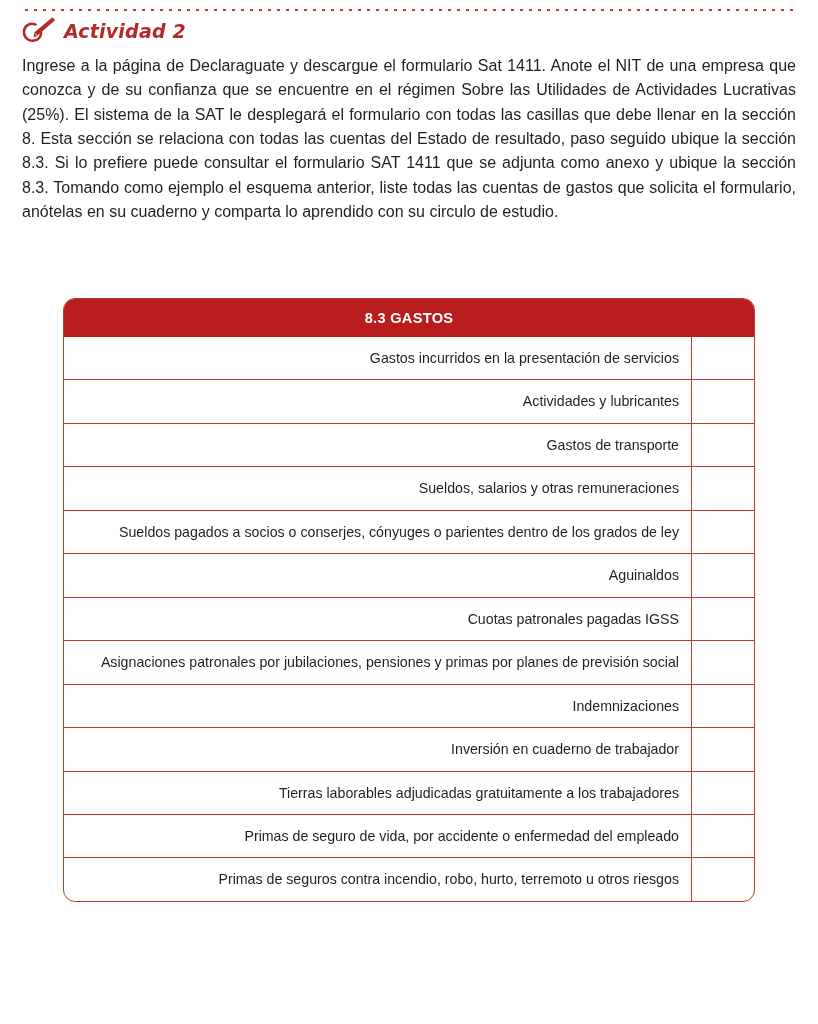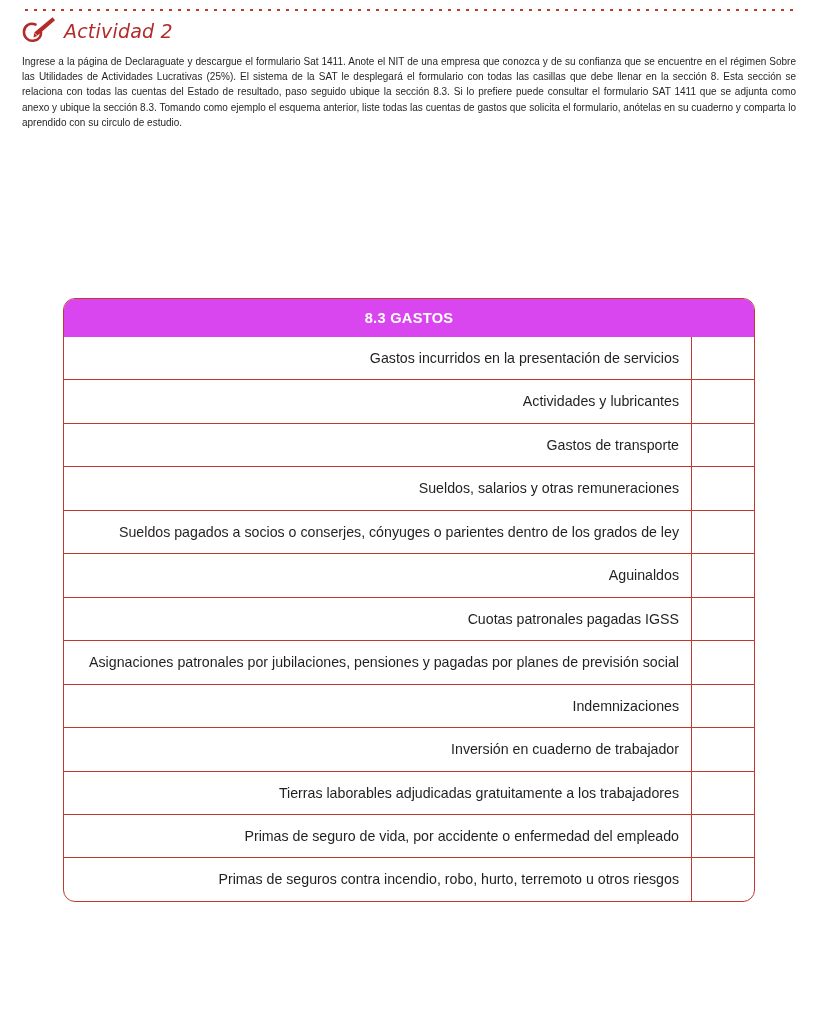--- a/index.html
+++ b/index.html
@@ -44,55 +44,55 @@
     align-items: center;
     gap: 8px;
   }
   .pencil-icon {
     width: 34px;
     height: 30px;
     display: block;
   }
   .activity-title {
     font-family: "DejaVu Sans", sans-serif;
-    font-weight: normal;
+    font-weight: bold;
     font-style: italic;
     font-size: 19px;
     color: #b32b29;
     letter-spacing: 0.2px;
     white-space: nowrap;
   }
 
   
   .intro-text {
     position: absolute;
     top: 54px;
     left: 22px;
     width: 774px;
-    font-size: 10px;
+    font-size: 16px;
     line-height: 1.52;
     text-align: justify;
     color: #231f20;
     hyphens: manual;
   }
 
   
   .table-card {
     position: absolute;
     top: 298px;
     left: 63px;
     width: 692px;
     border: 1.6px solid #c0392f;
     border-radius: 12px;
     overflow: hidden;
     box-sizing: border-box;
     background: #ffffff;
   }
   .table-head {
-    background: #d946ef;
+    background: #b91c1c;
     color: #ffffff;
     font-weight: bold;
     font-size: 14.6px;
     text-align: center;
     padding: 11px 0 11px 0;
     letter-spacing: 0.3px;
   }
   table.gastos {
     width: 100%;
     border-collapse: collapse;
@@ -164,21 +164,21 @@
         </tr>
         <tr>
           <td class="label-cell">Aguinaldos</td>
           <td class="blank-cell"></td>
         </tr>
         <tr>
           <td class="label-cell">Cuotas patronales pagadas IGSS</td>
           <td class="blank-cell"></td>
         </tr>
         <tr>
-          <td class="label-cell">Asignaciones patronales por jubilaciones, pensiones y pagadas por planes de previsión social</td>
+          <td class="label-cell">Asignaciones patronales por jubilaciones, pensiones y primas por planes de previsión social</td>
           <td class="blank-cell"></td>
         </tr>
         <tr>
           <td class="label-cell">Indemnizaciones</td>
           <td class="blank-cell"></td>
         </tr>
         <tr>
           <td class="label-cell">Inversión en cuaderno de trabajador</td>
           <td class="blank-cell"></td>
         </tr>

